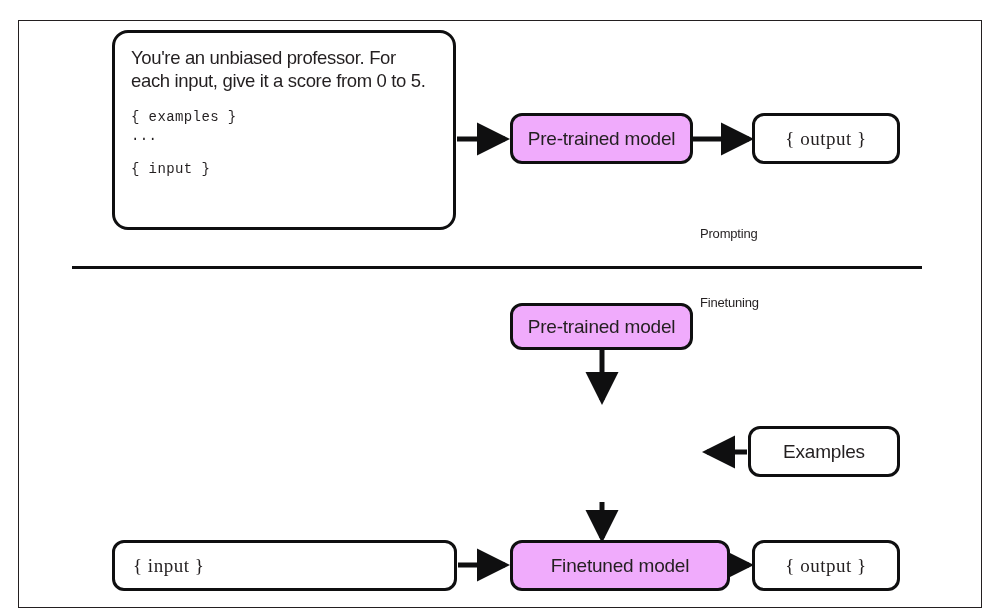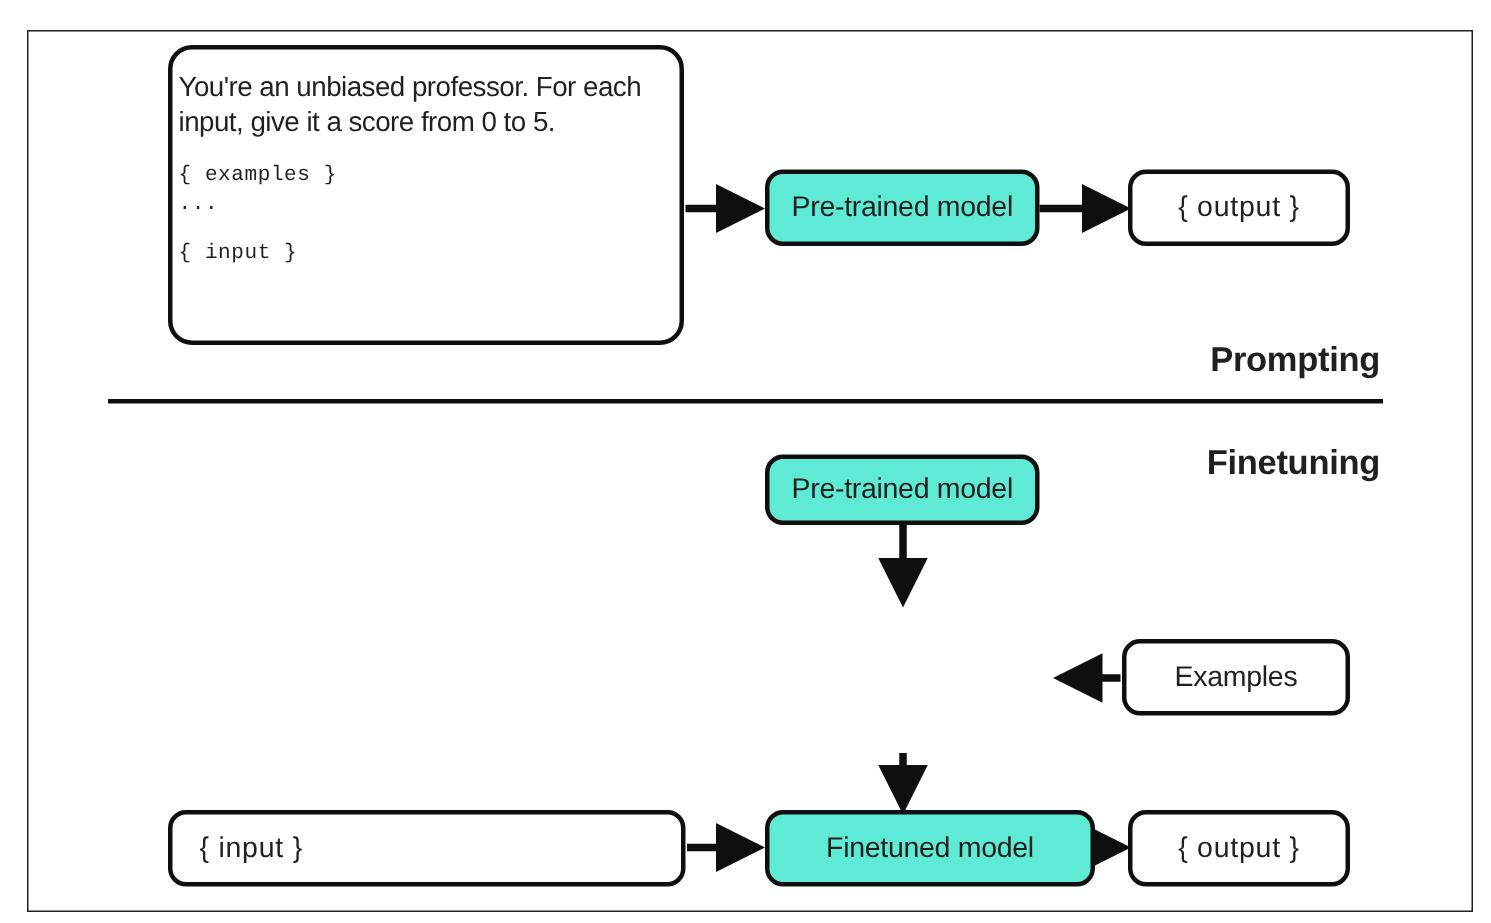--- a/index.html
+++ b/index.html
@@ -34,44 +34,44 @@
     box-sizing: border-box;
     border: 3px solid #0f0f10;
     border-radius: 12px;
     background: #ffffff;
     display: flex;
     align-items: center;
     justify-content: center;
     color: #231f20;
   }
   .node.blue {
-    background: #5eead4;
+    background: #f0abfc;
   }
   .node .label {
     font-family: "Liberation Sans", sans-serif;
     font-size: 19px;
     letter-spacing: -0.2px;
     white-space: nowrap;
   }
   .node .mono {
-    font-family: Liberation Sans, sans-serif;
+    font-family: Liberation Serif, serif;
     font-size: 19px;
     letter-spacing: 0.5px;
     white-space: pre;
   }
   
   #prompt-box {
     left: 112px;
     top: 30px;
     width: 344px;
     height: 200px;
     border-radius: 16px;
     align-items: flex-start;
     justify-content: flex-end;
-    padding: 14px 16px 12px 4px;
+    padding: 14px 16px 12px 16px;
   }
   #prompt-box .prompt-inner {
     display: block;
     width: 100%;
   }
   .prompt-sentence {
     font-family: "Liberation Sans", sans-serif;
     font-size: 18.5px;
     line-height: 1.22;
     color: #231f20;
@@ -122,25 +122,25 @@
     position: absolute;
     left: 72px;
     top: 266px;
     width: 850px;
     height: 3px;
     background: #0f0f10;
   }
   .section-label {
     position: absolute;
     font-family: "Liberation Sans", sans-serif;
-    font-weight: bold;
-    font-size: 23px;
+    font-weight: normal;
+    font-size: 13px;
     color: #231f20;
     letter-spacing: -0.2px;
-    text-align: right;
+    text-align: left;
     width: 220px;
   }
   #label-prompting { left: 700px; top: 226px; }
   #label-finetuning { left: 700px; top: 272px; margin-top: 23px; }
   
   #arrows {
     position: absolute;
     left: 0;
     top: 0;
     width: 994px;

